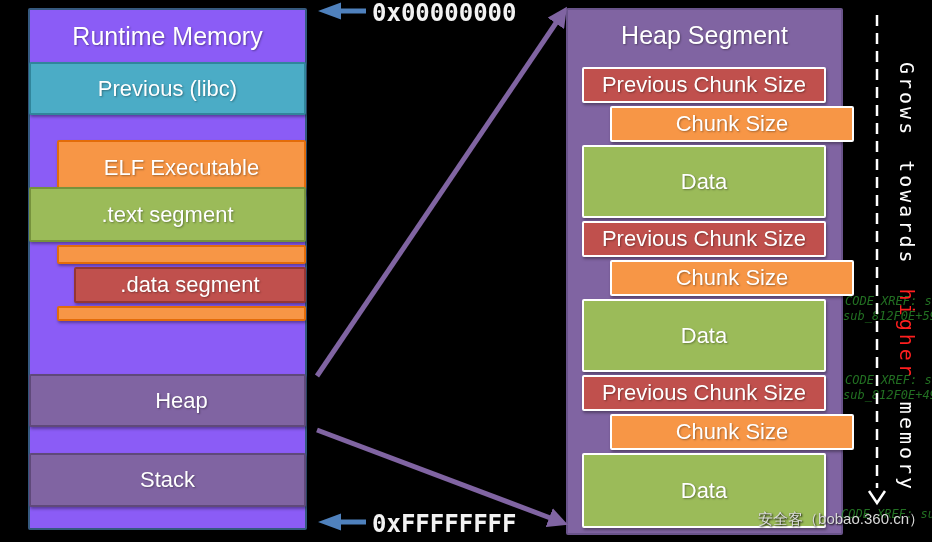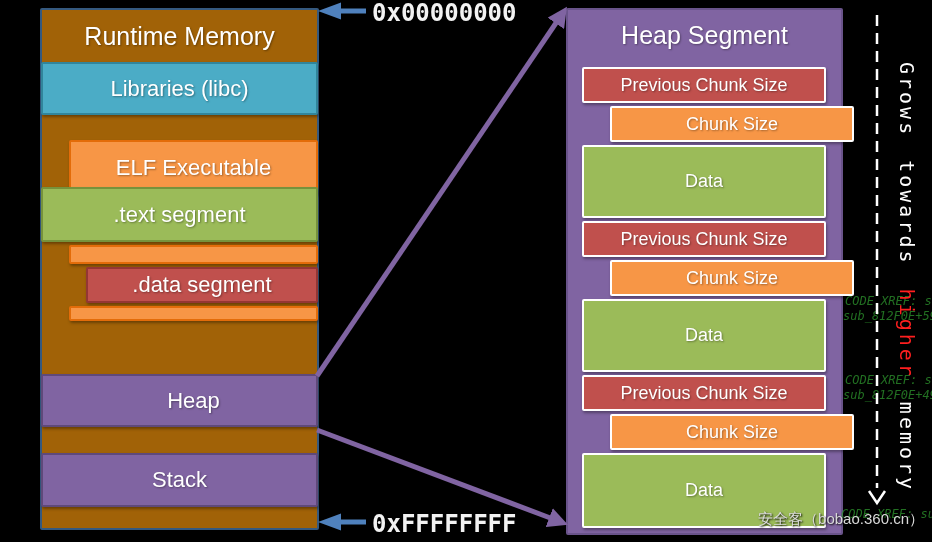--- a/index.html
+++ b/index.html
@@ -1,41 +1,41 @@
 <!DOCTYPE html>
 <html><head>
 <meta charset="utf-8">
 <style>
   html,body{margin:0;padding:0;background:#000;}
   #stage{position:relative;width:932px;height:542px;background:#000;overflow:hidden;
          font-family:"Liberation Sans",sans-serif;}
   
-  #rm-box{position:absolute;left:40px;top:8px;width:279px;height:522px;box-sizing:border-box;
-          background:#a16207;border:2px solid #35597f;border-radius:2px;
+  #rm-box{position:absolute;left:28px;top:8px;width:279px;height:522px;box-sizing:border-box;
+          background:#8b5cf6;border:2px solid #35597f;border-radius:2px;
           box-shadow:3px 3px 6px rgba(0,0,0,.5);}
   #rm-title{position:absolute;left:0;top:0;width:100%;height:52px;display:flex;
             align-items:center;justify-content:center;color:#fff;font-size:25px;
             text-shadow:1px 1px 2px rgba(0,0,0,.35);}
   .seg{position:absolute;left:-1px;right:-1px;box-sizing:border-box;border:2px solid;border-radius:2px;
        display:flex;align-items:center;justify-content:center;color:#fff;font-size:22px;
        text-shadow:1px 1px 2px rgba(0,0,0,.35);box-shadow:1px 2px 3px rgba(0,0,0,.35);}
   .teal  {background:#4bacc6;border-color:#31859b;}
   .orange{background:#f79646;border-color:#e36c09;margin-left:28px;}
   .green {background:#9bbb59;border-color:#76923c;}
   .red   {background:#c0504d;border-color:#943634;}
   .purple{background:#8064a2;border-color:#5f497a;}
   
   #hs-box{position:absolute;left:566px;top:8px;width:277px;height:527px;box-sizing:border-box;
           background:#8064a2;border:2px solid#69538a;border-radius:2px;
           box-shadow:3px 3px 6px rgba(0,0,0,.5);}
   #hs-title{position:absolute;left:0;top:0;width:100%;height:50px;display:flex;
             align-items:center;justify-content:center;color:#fff;font-size:25px;
             text-shadow:1px 1px 2px rgba(0,0,0,.35);}
   .chunk-row{position:absolute;left:14px;width:244px;box-sizing:border-box;border:2px solid;border-radius:2px;
-             display:flex;align-items:center;justify-content:center;color:#fff;font-size:18px;
+             display:flex;align-items:center;justify-content:center;color:#fff;font-size:22px;
              text-shadow:1px 1px 2px rgba(0,0,0,.35);box-shadow:1px 2px 3px rgba(0,0,0,.35);}
   
   .addr{position:absolute;left:372px;color:#f2f2f2;font-family:"DejaVu Sans Mono",monospace;
         font-weight:bold;font-size:24px;white-space:nowrap;}
   
   #growth{position:absolute;left:919px;top:62px;transform:rotate(90deg);transform-origin:0 0;
           white-space:nowrap;color:#fff;font-family:"DejaVu Sans Mono",monospace;
           font-size:20px;letter-spacing:3px;word-spacing:8px;z-index:5;}
   #growth .hl{color:#ff1f1f;}
   
@@ -53,21 +53,21 @@
 <div id="stage">
 
   <div class="bgcode" style="left:845px;top:294px;">CODE XREF: sub</div>
   <div class="bgcode" style="left:843px;top:309px;">sub_812F0E+59</div>
   <div class="bgcode" style="left:845px;top:373px;">CODE XREF: su</div>
   <div class="bgcode" style="left:843px;top:388px;">sub_812F0E+49</div>
   <div class="bgcode" style="left:841px;top:507px;">CODE XREF: su</div>
 
   <div id="rm-box">
     <div id="rm-title">Runtime Memory</div>
-    <div class="seg teal" style="top:52px;height:53px;">Libraries (libc)</div>
+    <div class="seg teal" style="top:52px;height:53px;">Previous (libc)</div>
     <div class="seg orange" style="top:130px;height:55px;">ELF Executable</div>
     <div class="seg green" style="top:177px;height:55px;">.text segment</div>
     <div class="seg orange" style="top:235px;height:19px;"></div>
     <div class="seg red" style="top:257px;height:36px;margin-left:45px;">.data segment</div>
     <div class="seg orange" style="top:296px;height:15px;"></div>
     <div class="seg purple" style="top:364px;height:53px;padding-left:28px;">Heap</div>
     <div class="seg purple" style="top:443px;height:54px;">Stack</div>
   </div>
 
   <div id="hs-box">

